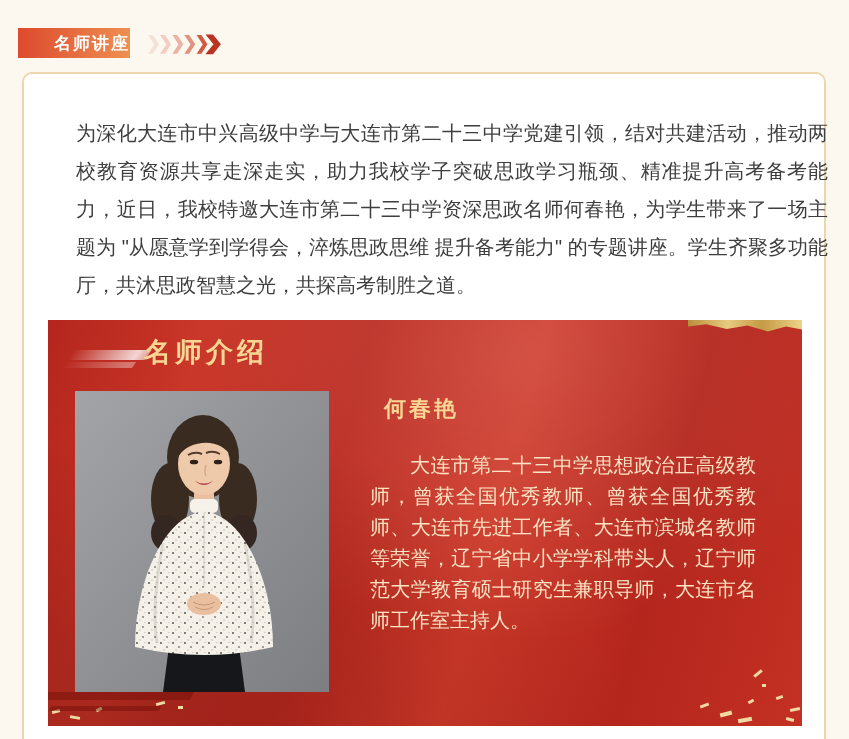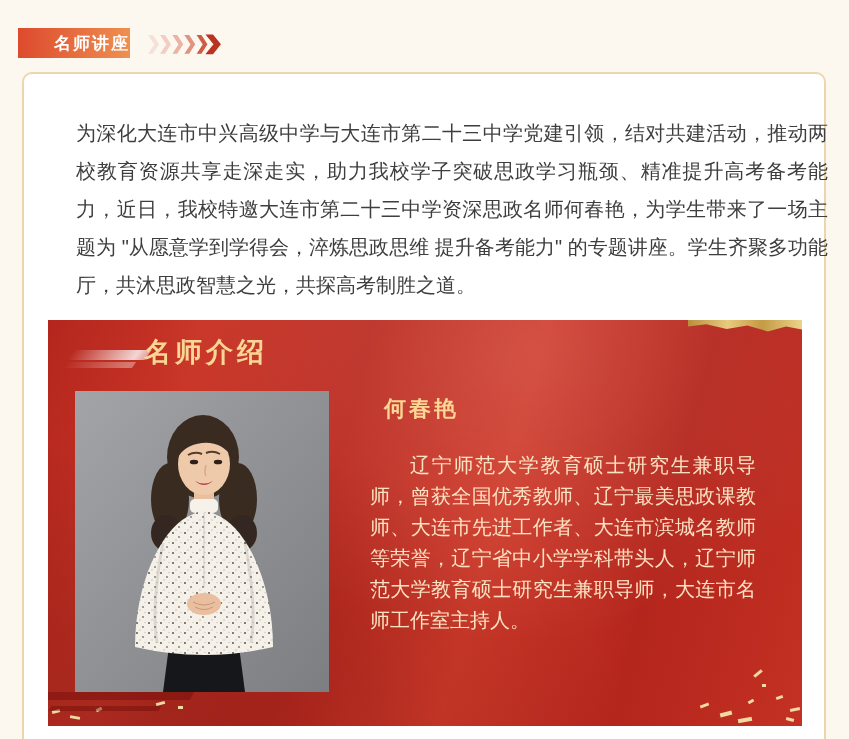--- a/index.html
+++ b/index.html
@@ -128,21 +128,21 @@
           <path d="M170,152 C178,192 180,230 176,252" stroke="rgba(0,0,0,0.10)" stroke-width="3" fill="none"></path>
           <path d="M129,122 L129,196" stroke="rgba(0,0,0,0.08)" stroke-width="2" fill="none"></path>
 
           <ellipse cx="129" cy="213" rx="17" ry="11" fill="#e9bf9f"></ellipse>
           <path d="M118,211 q11,6 22,0 M120,216 q9,5 18,0" stroke="#c89877" stroke-width="1" fill="none"></path>
         </svg>
       </div>
 
       <div class="info">
         <h3 class="teacher-name">何春艳</h3>
-        <p class="teacher-bio">辽宁师范大学教育硕士研究生兼职导师，曾获全国优秀教师、辽宁最美思政课教师、大连市先进工作者、大连市滨城名教师等荣誉，辽宁省中小学学科带头人，辽宁师范大学教育硕士研究生兼职导师，大连市名师工作室主持人。</p>
+        <p class="teacher-bio">大连市第二十三中学思想政治正高级教师，曾获全国优秀教师、曾获全国优秀教师、大连市先进工作者、大连市滨城名教师等荣誉，辽宁省中小学学科带头人，辽宁师范大学教育硕士研究生兼职导师，大连市名师工作室主持人。</p>
       </div>
 
       <div class="gold-brush-tr"></div>
 
       <div class="speck" style="left:652px;top:384px;width:9px;height:3px;transform:rotate(-20deg);"></div>
       <div class="speck" style="left:672px;top:392px;width:12px;height:4px;transform:rotate(-15deg);"></div>
       <div class="speck" style="left:700px;top:380px;width:6px;height:3px;transform:rotate(-30deg);"></div>
       <div class="speck" style="left:705px;top:352px;width:10px;height:3px;transform:rotate(-40deg);"></div>
       <div class="speck" style="left:714px;top:364px;width:4px;height:3px;"></div>
       <div class="speck" style="left:728px;top:376px;width:7px;height:3px;transform:rotate(-20deg);"></div>

